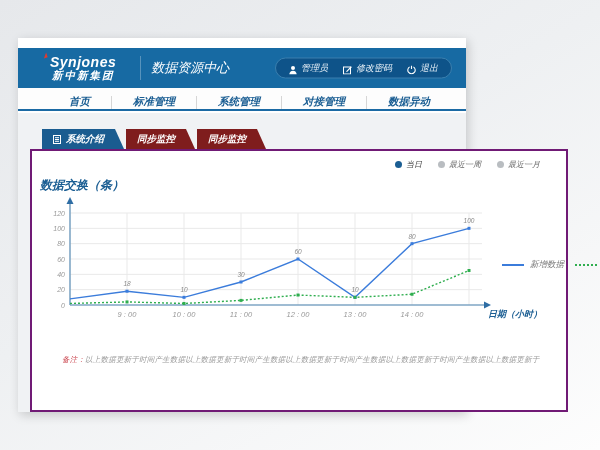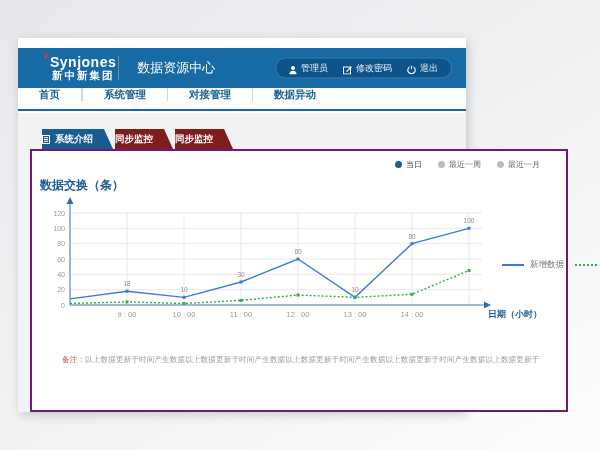--- a/index.html
+++ b/index.html
@@ -1,45 +1,45 @@
 <!DOCTYPE html>
 <html><head>
 <meta charset="utf-8">
 <style>
   * { box-sizing: border-box; margin: 0; padding: 0; }
   html,body { width:600px; height:450px; overflow:hidden;
     font-family:"Liberation Sans","DejaVu Sans",sans-serif;
     background:linear-gradient(150deg,#e6e8eb 0%,#eef0f2 45%,#fdfdfd 100%); }
   .page { position:absolute; left:18px; top:38px; width:448px; height:374px;
-    background:#fff; box-shadow:2px 3px 10px rgba(0,0,0,.18); }
+    background:#fff; box-shadow:2px 3px 10px rgba(0,0,0,.18);font-style:italic; }
   .topstrip { height:10px; background:#fff; }
   
   .header { position:relative; height:40px; background:#176aa3; display:flex; align-items:center; }
   .logo { margin-left:32px; text-align:center; line-height:1.1; position:relative; cursor:pointer; }
   .logo-en { color:#fff; font-weight:bold; font-size:14px; letter-spacing:.5px; position:relative; }
   .logo-mark { position:absolute; left:-7px; top:-2px; width:0; height:0;
     border-left:4px solid transparent; border-bottom:5px solid #e03a2f; transform:rotate(-18deg); }
   .logo-cn { color:#fff; font-weight:bold; font-size:10.5px; letter-spacing:2px; }
-  .app-title { color:#fff; font-size:13px; margin-left:2px; padding-left:18px;
+  .app-title { color:#fff; font-size:13px; margin-left:24px; padding-left:10px;
     border-left:1px solid rgba(255,255,255,.28); line-height:24px; }
   .user-pill { position:absolute; right:14px; top:50%; transform:translateY(-50%);
     background:#0e5389; border:1px solid #3a7fae; border-radius:11px; height:21px;
     display:flex; align-items:center; padding:0 13px; gap:15px; }
   .pill-item { display:flex; align-items:flex-end; gap:4px; color:#e8f1f8; font-size:9px;
     cursor:pointer; white-space:nowrap; }
   .pill-item svg { display:block; }
   
   .navbar { height:23px; background:#fdfdfd; border-bottom:2px solid #1b6aa4;
-    display:flex; align-items:flex-start; }
+    display:flex; align-items:flex-end; padding-left:30px; }
   .nav-item { font-size:10.5px; font-weight:bold; color:#1b5e93; padding:0 21px; cursor:pointer; }
   .nav-sep { width:1px; height:13px; background:#d6d6d6; }
   
   .content { position:absolute; top:75px; left:0; right:0; bottom:0; background:#f0f2f4; }
   .tabbar { display:flex; margin:16px 0 0 24px; height:20px; }
-  .tab { height:20px; line-height:20px; padding:0 20px 0 0; font-size:9.5px; font-weight:bold;
+  .tab { height:20px; line-height:20px; padding:0 20px 0 11px; font-size:9.5px; font-weight:bold;
     color:#fff; clip-path:polygon(0 0, calc(100% - 9px) 0, 100% 100%, 0 100%);
     margin-right:2px; cursor:pointer; display:flex; align-items:center; gap:5px; }
   .tab.active { background:#1a5c90; }
   .tab.inactive { background:#7f1d1d; }
   .panel { position:absolute; left:12px; top:36px; width:538px; height:263px;
     background:#fff; border:2px solid #701a75; }
   
   .radio-group { position:absolute; top:8px; right:26px; display:flex; gap:16px; align-items:center; }
   .radio { display:flex; align-items:center; gap:4px; font-size:8px; color:#666; cursor:pointer; }
   .radio-dot { width:7px; height:7px; border-radius:50%; background:#b9bdc1; }
@@ -88,20 +88,21 @@
           <line x1="4.5" y1="0" x2="4.5" y2="3.6" stroke="#fff" stroke-width="1.1"></line>
         </svg>
         <span>退出</span>
       </span>
     </div>
   </header>
 
   <nav class="navbar" id="navbar">
       <span class="nav-item">首页</span>
       <span class="nav-sep"></span>
+      <span class="nav-item">标准管理</span>
       <span class="nav-sep"></span>
       <span class="nav-item">系统管理</span>
       <span class="nav-sep"></span>
       <span class="nav-item">对接管理</span>
       <span class="nav-sep"></span>
       <span class="nav-item">数据异动</span>
     </nav>
 
   <div class="content">
     <div class="tabbar" id="tabbar">

